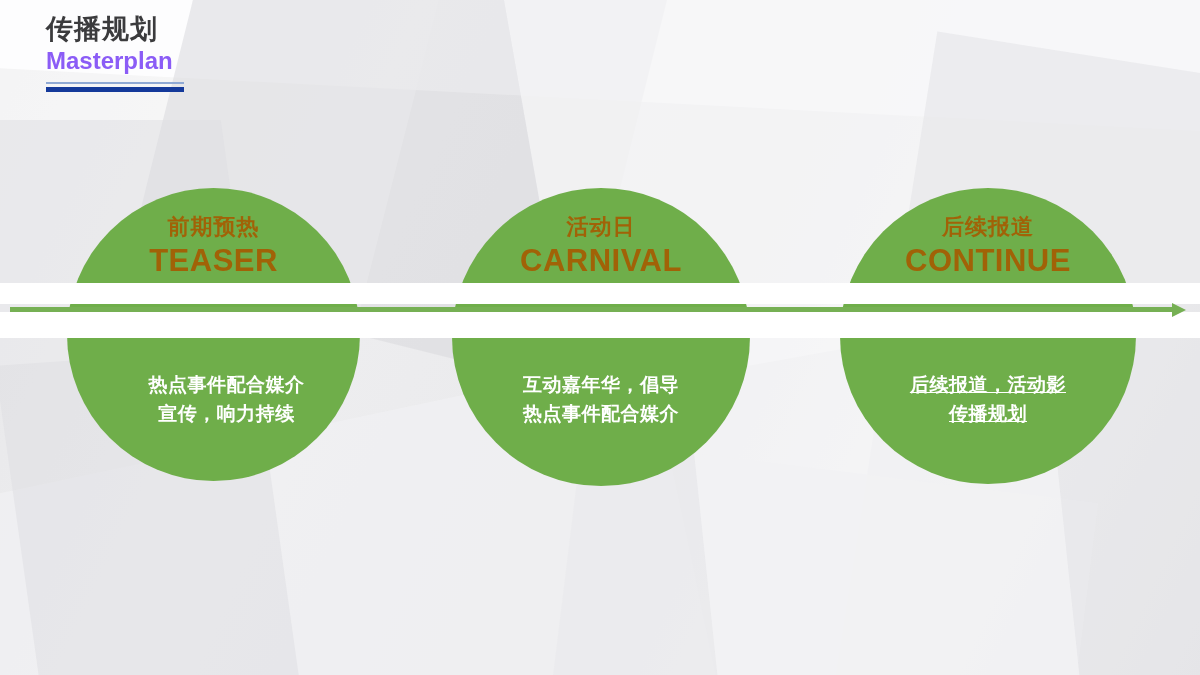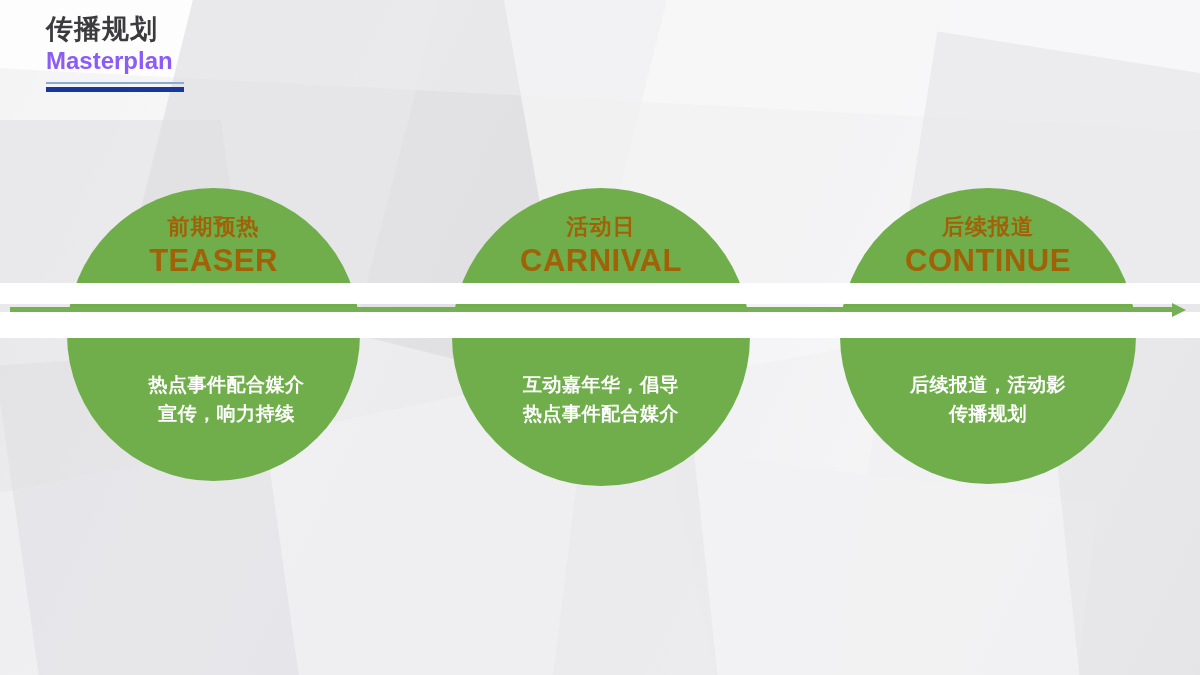--- a/index.html
+++ b/index.html
@@ -245,18 +245,18 @@
   </div>
 
   <div class="body-text" style="left:80px; top:370px; width:293px;">
     <div>热点事件配合媒介</div>
     <div>宣传，响力持续</div>
   </div>
   <div class="body-text" style="left:452px; top:370px; width:298px;">
     <div>互动嘉年华，倡导</div>
     <div>热点事件配合媒介</div>
   </div>
-  <div class="body-text" style="left:840px; top:370px; width:296px;">
+  <div class="body-text" style="left:840px; top:370px; width:296px;text-decoration:underline;">
     <div>后续报道，活动影</div>
     <div>传播规划</div>
   </div>
 
 </div>
 
 </body></html>

